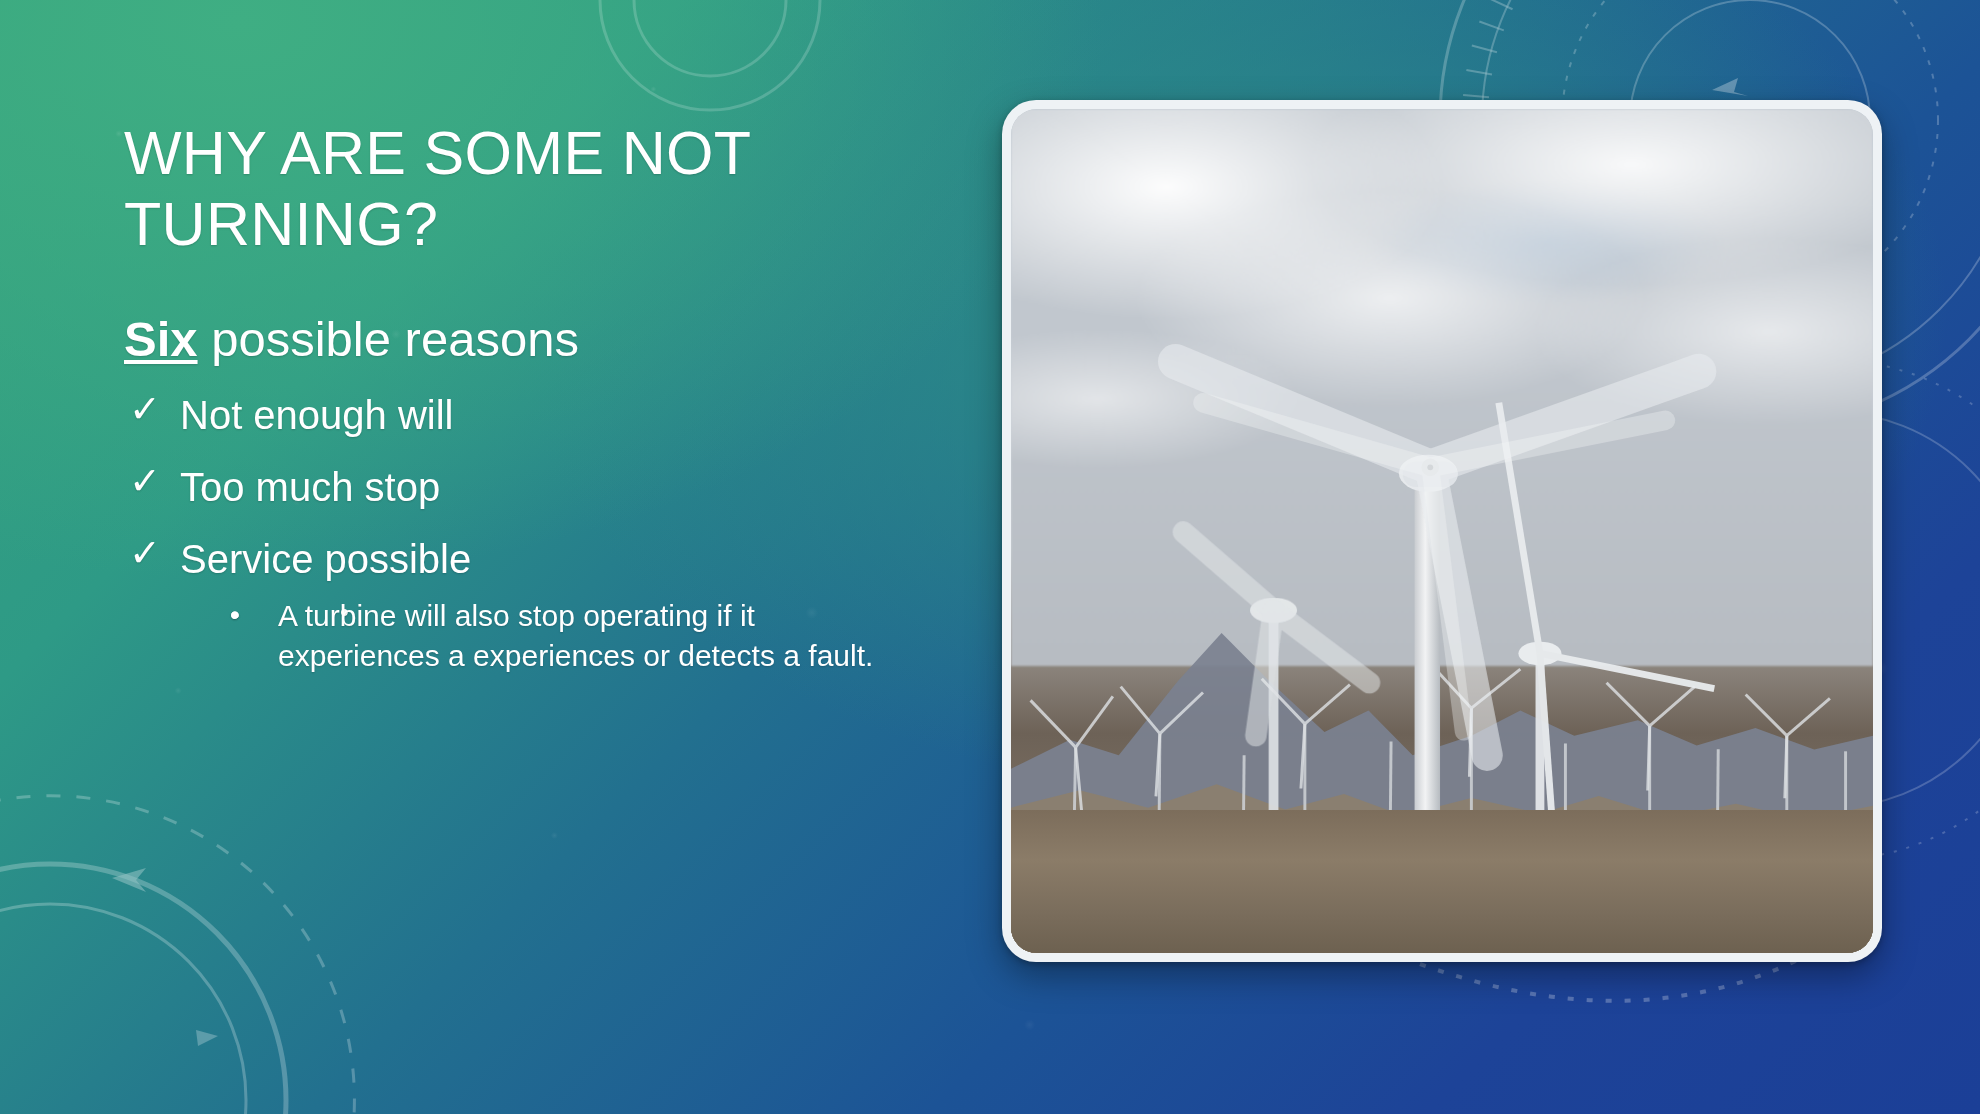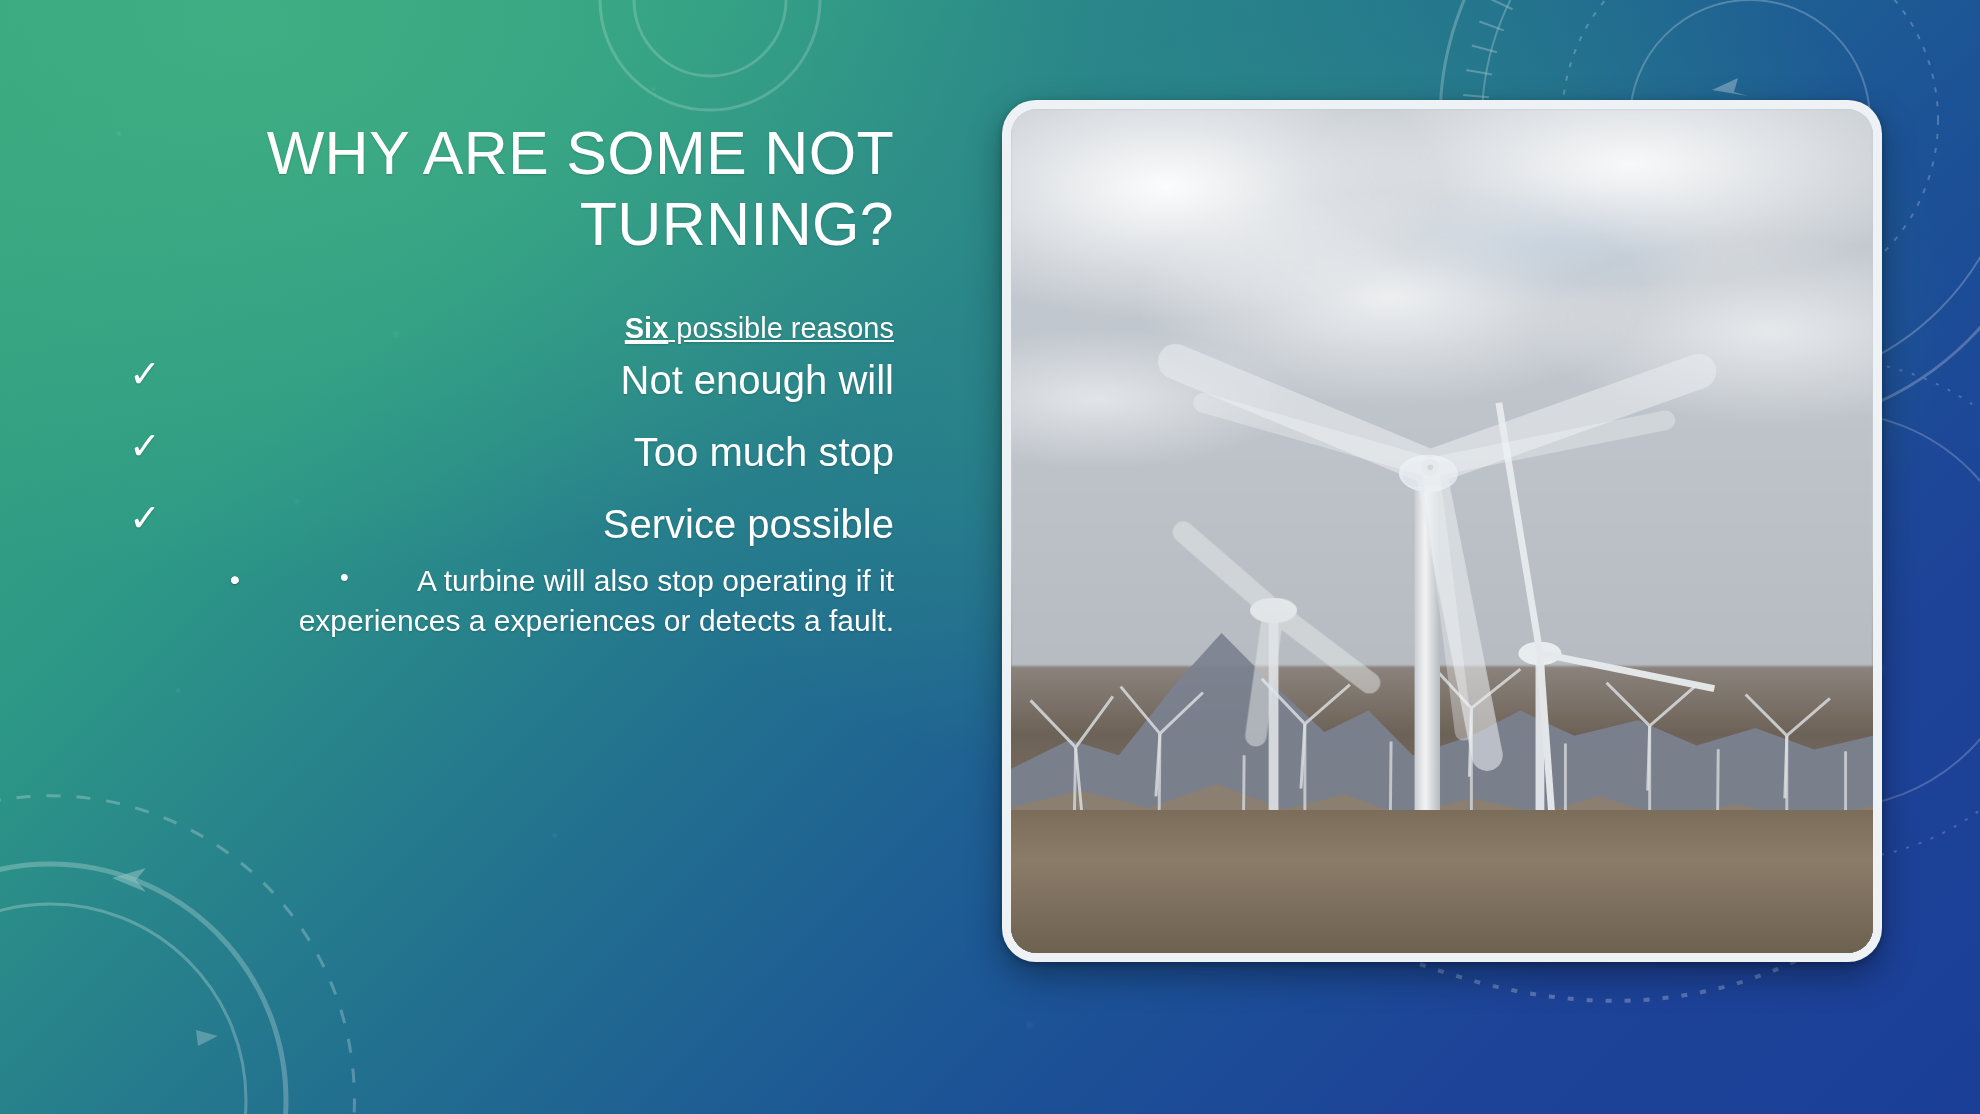--- a/index.html
+++ b/index.html
@@ -52,25 +52,24 @@
     font-size: 61px;
     font-weight: 300;
     line-height: 1.17;
     letter-spacing: .3px;
     margin: 0 0 52px 0;
     text-transform: uppercase;
     white-space: pre-line;
   }
   .lead {
     color: #ffffff;
-    font-size: 29px;
+    font-size: 49px;
     font-weight: 400;
     line-height: 1.1;
-    margin: 0 0 14px 0;
-    text-decoration: underline;
+    margin: 0 0 27px 0;
   }
   .lead .em { font-weight: 700; text-decoration: underline; text-underline-offset: 4px; }
 
   ul.level1 { list-style: none; margin: 0; padding: 0; }
   ul.level1 > li {
     position: relative;
     color: #ffffff;
     font-size: 40px;
     font-weight: 400;
     line-height: 1.05;
@@ -158,21 +157,21 @@
   .photo .mountains { position: absolute; left: 0; right: 0; bottom: 0; height: 46%; }
   .photo .ground {
     position: absolute; left: 0; right: 0; bottom: 0; height: 17%;
     background: linear-gradient(#7c6d5b 0%, #8b7c68 35%, #7a6d5c 72%, #6d6150 100%);
     filter: blur(.6px);
   }
   .turbine-layer { position: absolute; inset: 0; }
   .turbine-layer svg { position: absolute; inset: 0; width: 100%; height: 100%; }
 
   
-  .content, .content * { text-shadow: 0 1px 2px rgba(0,0,0,.18); text-align: right; }
+  .content, .content * { text-shadow: 0 1px 2px rgba(0,0,0,.18); }
 </style>
 </head>
 <body>
 
 <div id="slide">
 
   <div class="speckles"></div>
 
   <div class="deco" style="right:-60px; top:-210px; width:720px; height:720px;">
     <svg viewBox="0 0 720 720" width="720" height="720">

